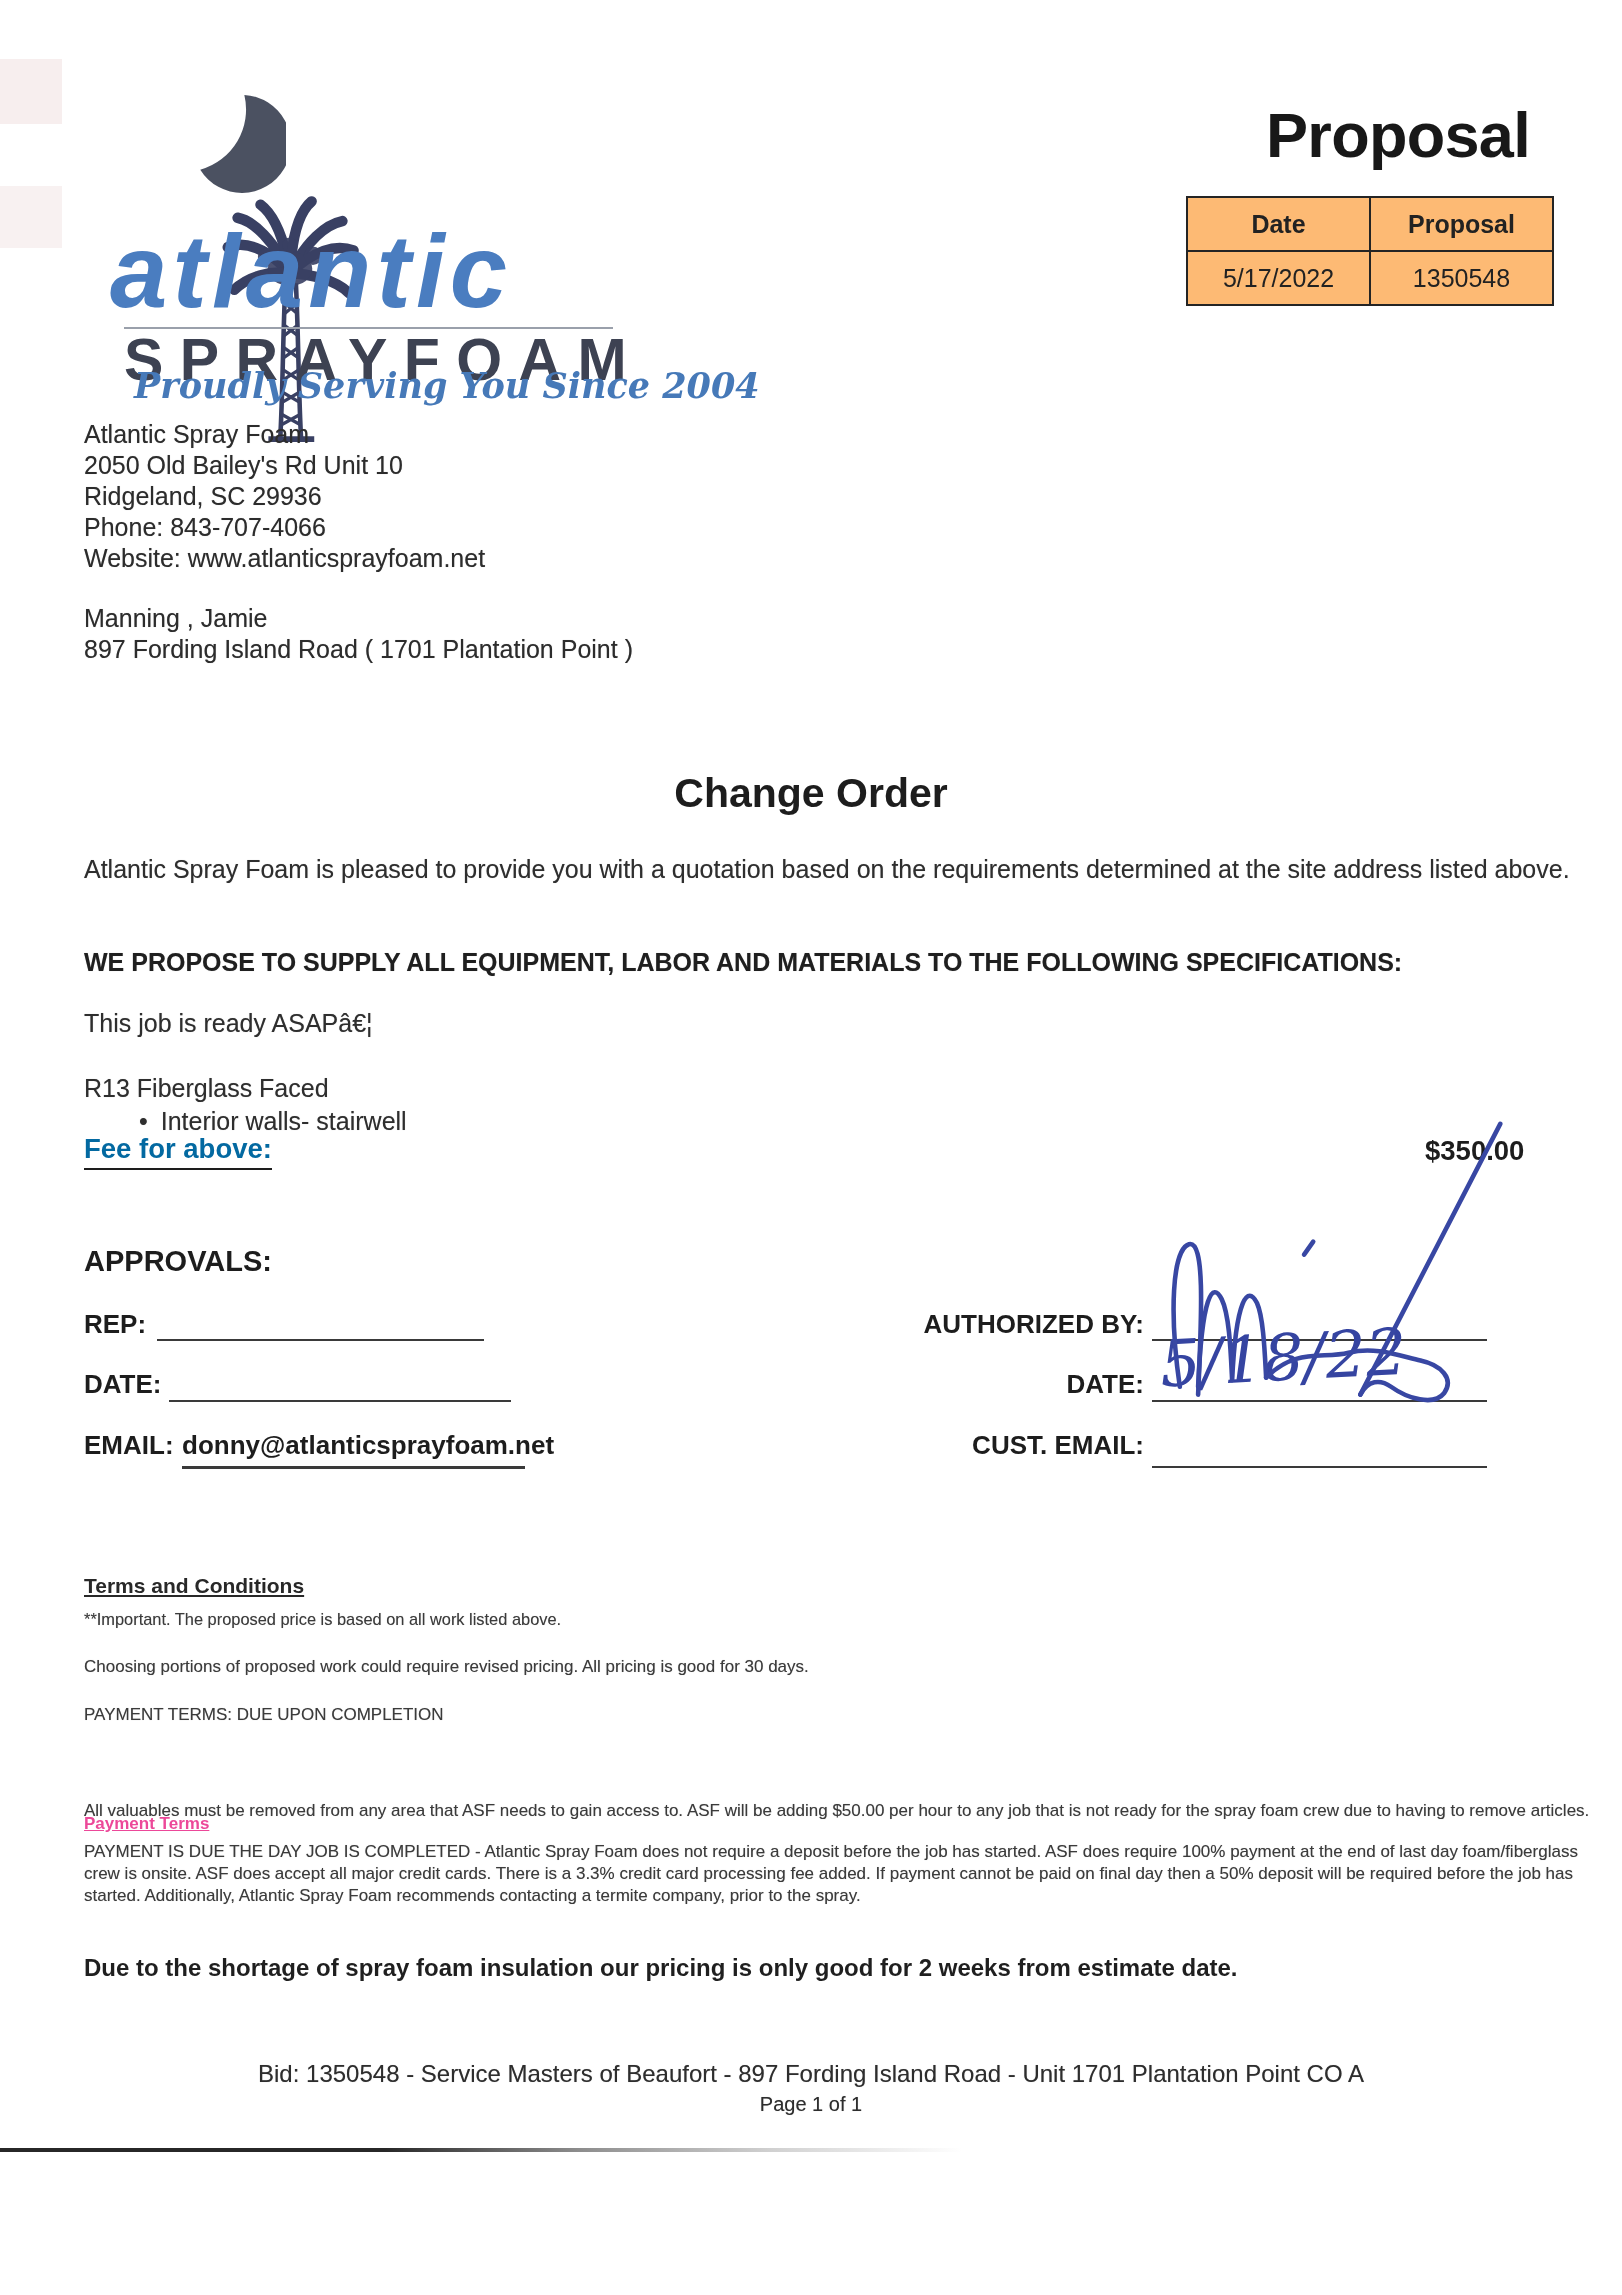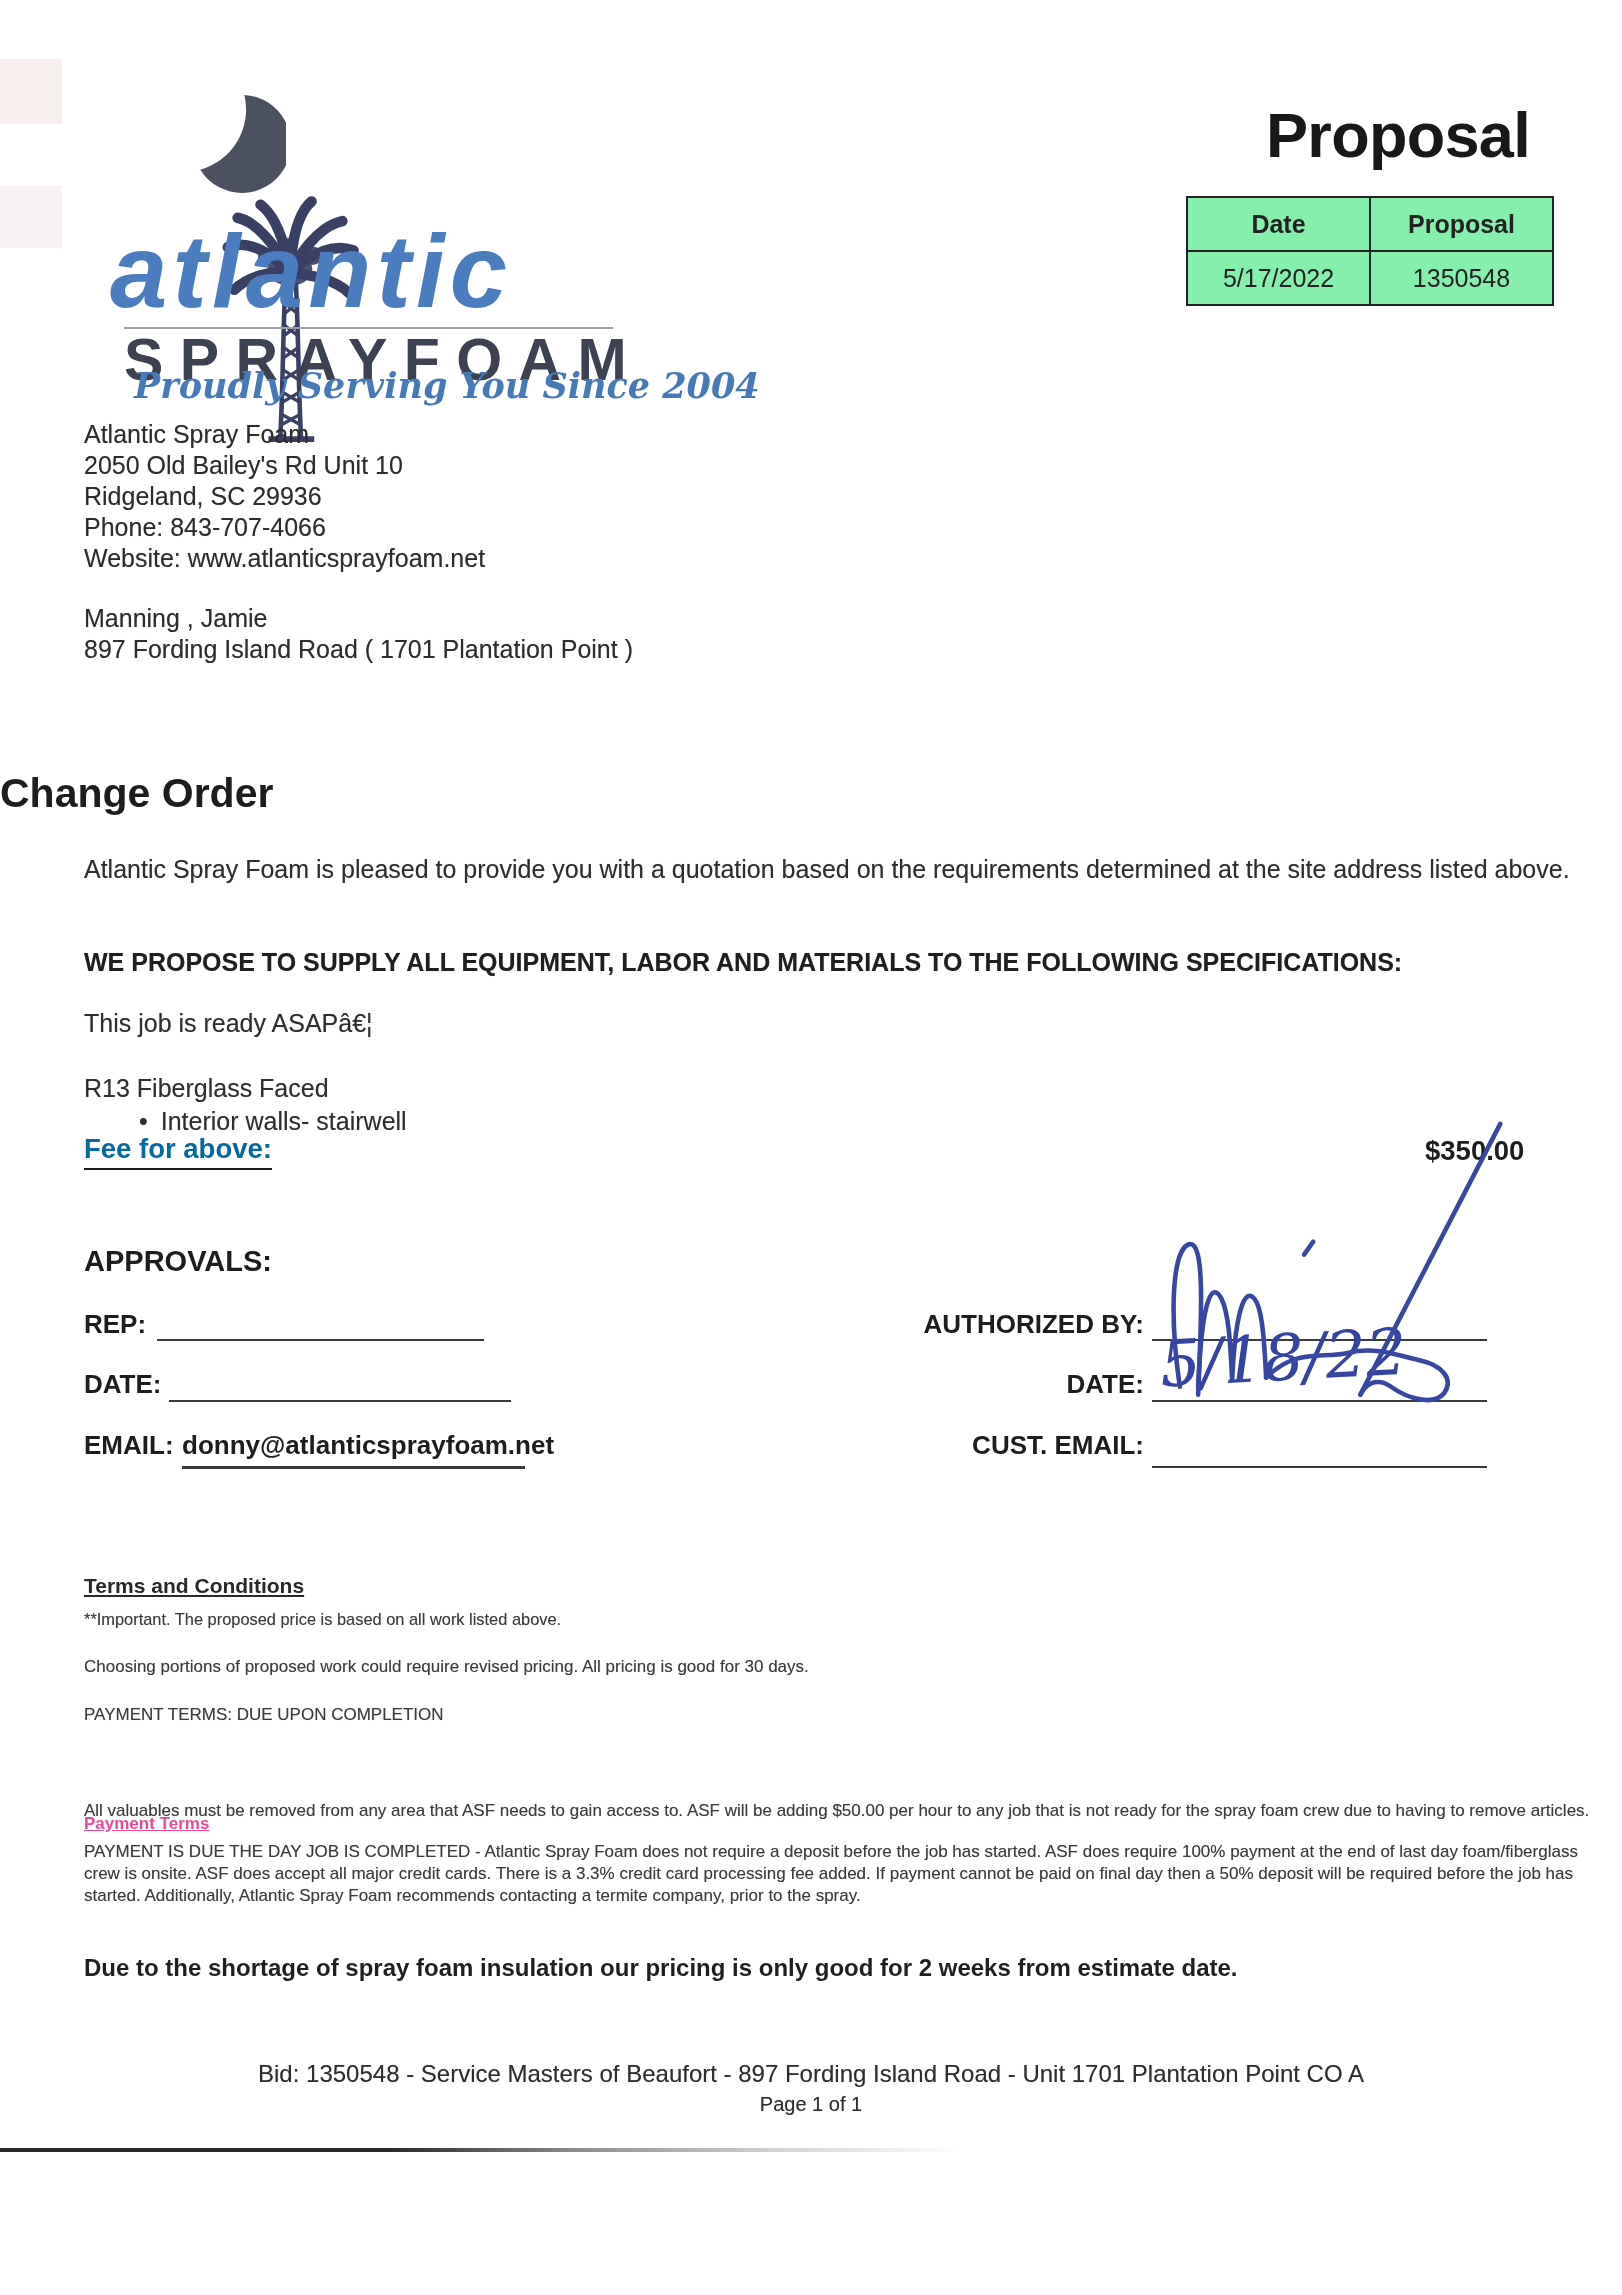--- a/index.html
+++ b/index.html
@@ -16,34 +16,34 @@
   #brand{left:110px;top:220px;font-size:103px;font-weight:700;font-style:italic;
          color:#4a7dc0;letter-spacing:5.2px;line-height:1;}
   #brand-rule{left:124px;top:327px;width:489px;height:2px;background:#9aa0ab;}
   #wordmark-sub{left:124px;top:331px;font-size:59px;font-weight:600;letter-spacing:16.4px;
                 color:#3d4252;line-height:1;}
   #tagline{left:134px;top:368px;font-size:35px;font-style:italic;font-weight:700;
            color:#4679b8;font-family:"DejaVu Serif", serif;line-height:1;}
 
   
   #proposal-title{left:1266px;top:99px;font-size:63px;font-weight:700;color:#181818;letter-spacing:-0.7px;}
-  #info-table{left:1186px;top:196px;border-collapse:collapse;background:#86efac;}
+  #info-table{left:1186px;top:196px;border-collapse:collapse;background:#fdba74;}
   #info-table th,#info-table td{
     border:2.6px solid #242424;text-align:center;font-size:25px;color:#222;
     width:181px;height:52px;padding:0;
   }
   #info-table th{font-weight:700;}
 
   
   .addr{font-size:25px;line-height:31px;color:#2c2c2c;}
   #company{left:84px;top:419px;}
   #customer{left:84px;top:603px;}
 
   
-  #doc-title{left:0;top:770px;width:1622px;text-align:left;font-size:41px;font-weight:700;color:#1d1d1d;}
+  #doc-title{left:0;top:770px;width:1622px;text-align:center;font-size:41px;font-weight:700;color:#1d1d1d;}
   #intro{left:84px;top:853px;width:1505px;font-size:25px;line-height:33px;}
   #propose{left:84px;top:948px;font-size:25px;font-weight:700;color:#1f1f1f;}
   #ready{left:84px;top:1009px;font-size:25px;}
   #item-title{left:84px;top:1074px;font-size:25px;}
   #item-bullet{left:139px;top:1107px;font-size:25px;}
   #item-bullet .bullet{margin-right:13px;}
   #fee-label{left:84px;top:1133px;font-size:27.5px;font-weight:700;color:#0369a1;
              border-bottom:2.6px solid #1d1d1d;padding-bottom:3.3px;}
   #fee-value{left:1425px;top:1135px;font-size:27.5px;font-weight:700;color:#1d1d1d;}
 

